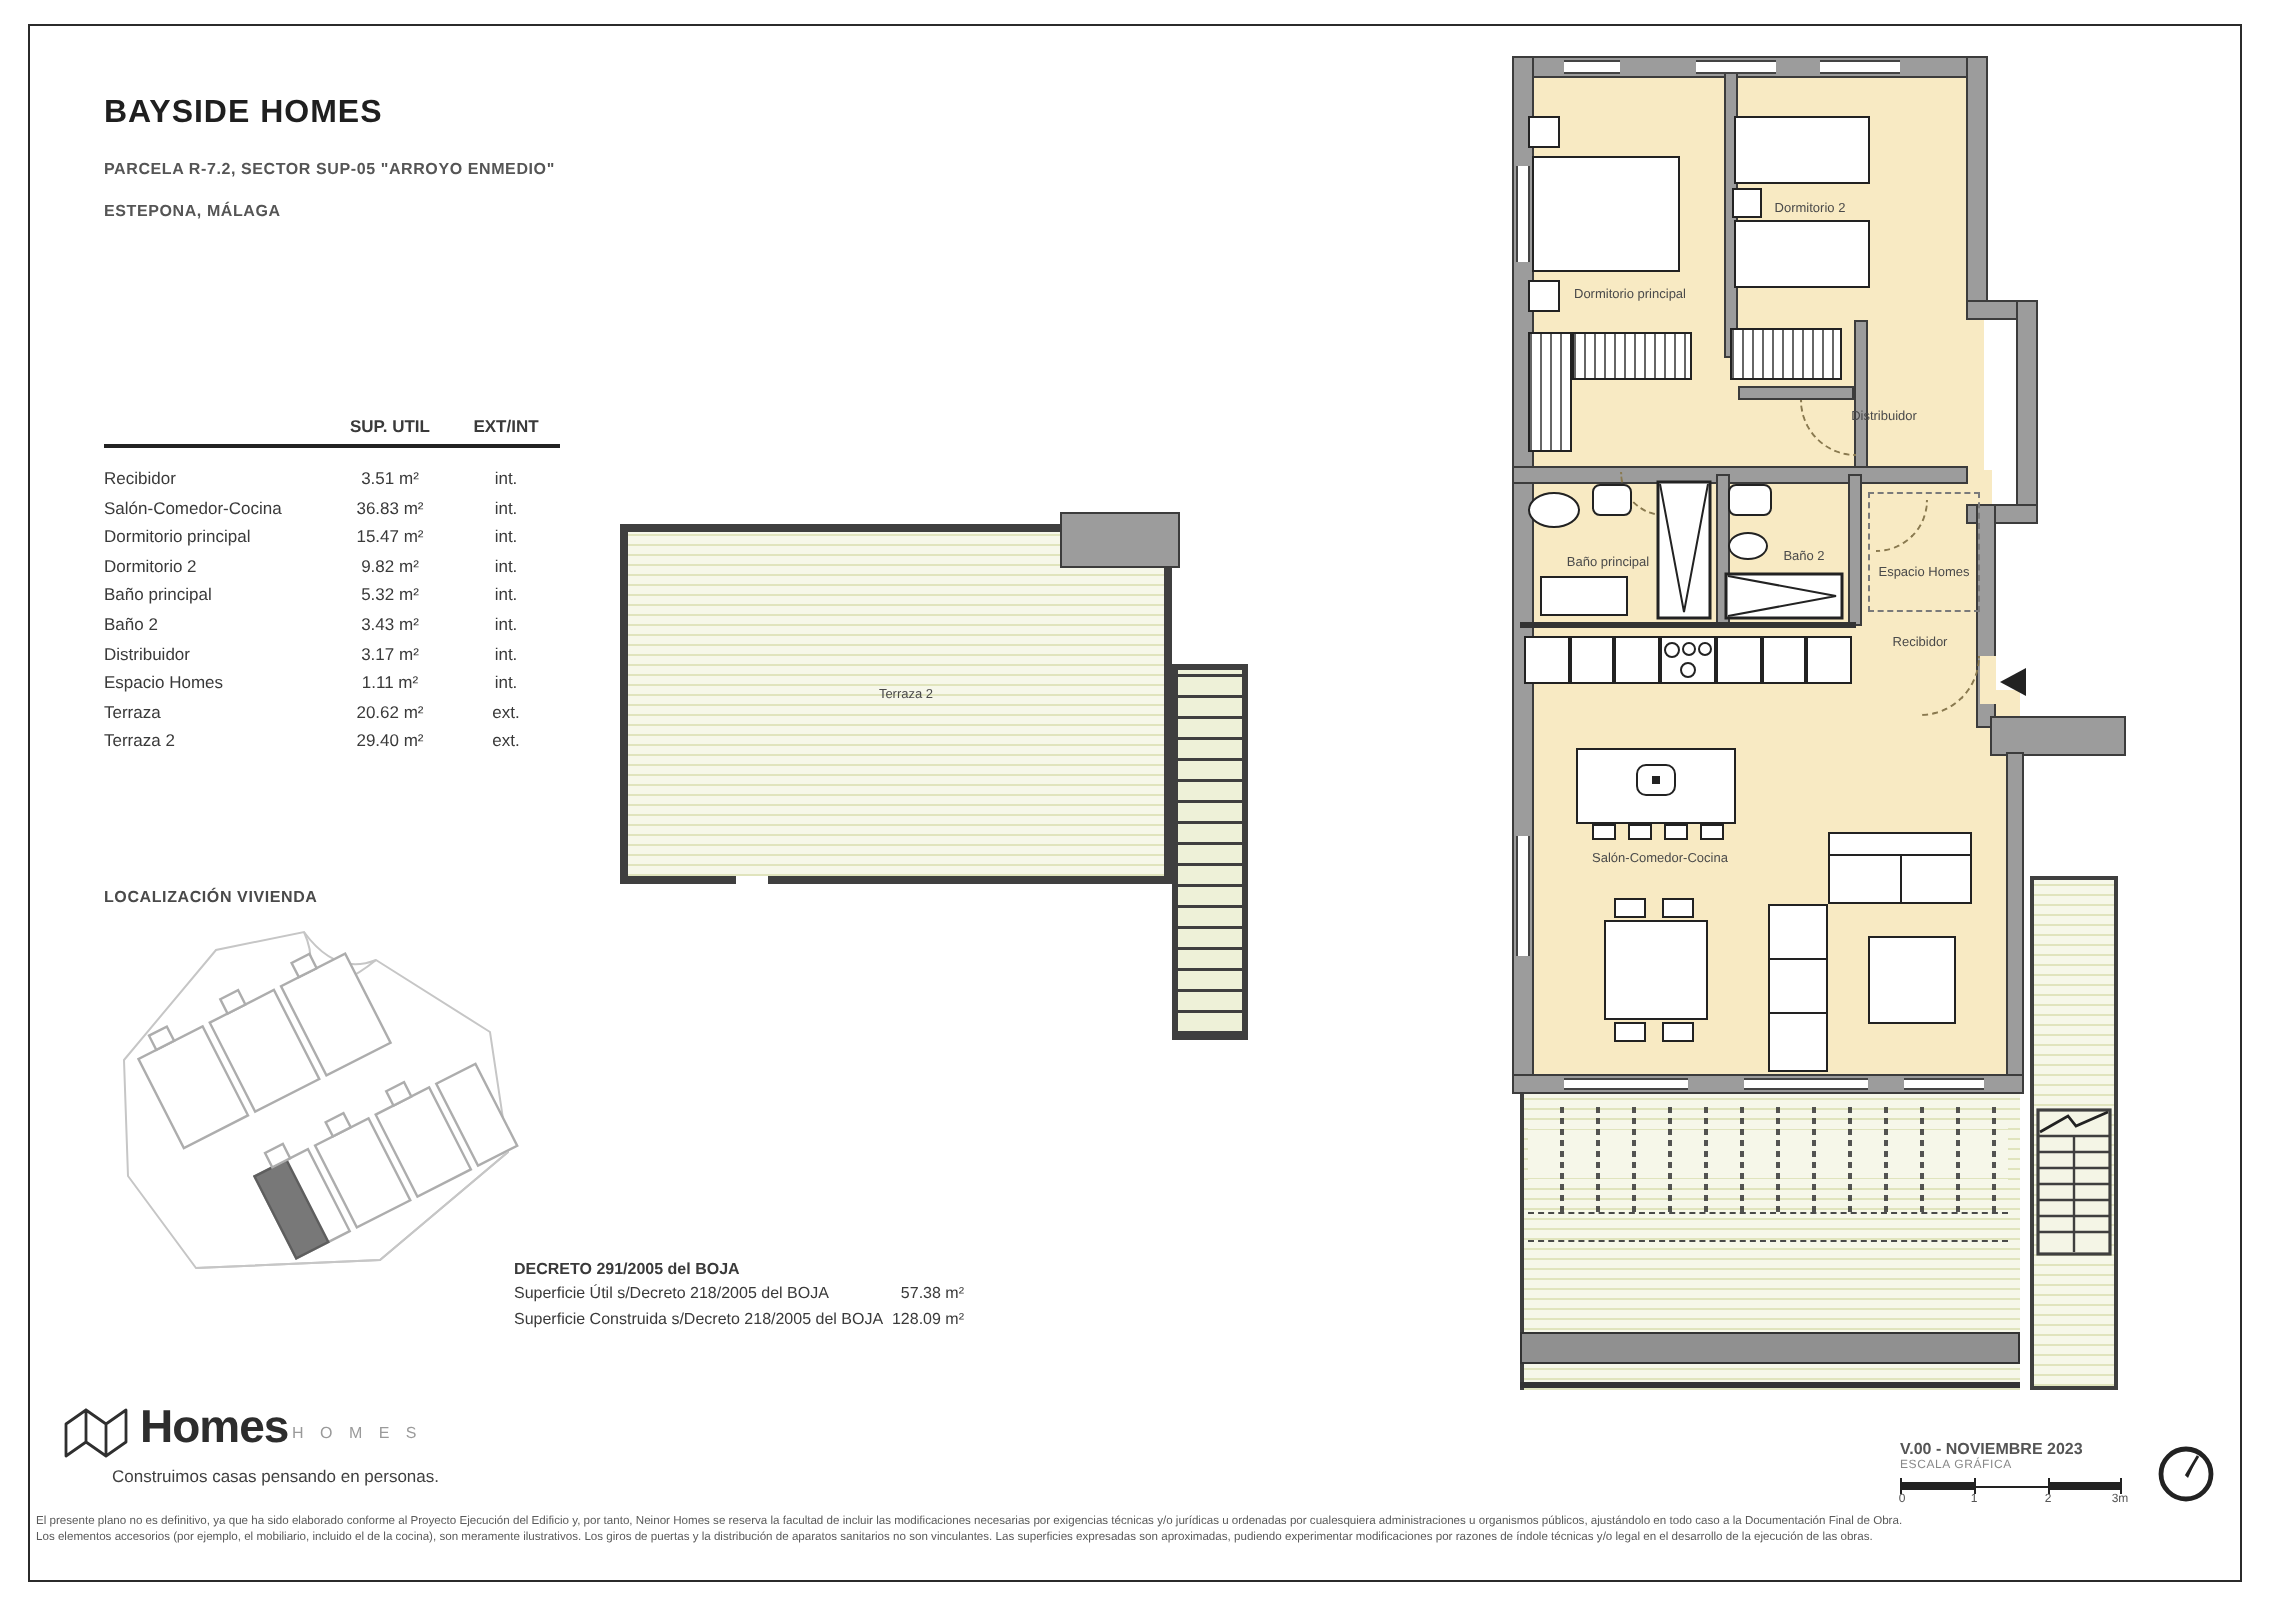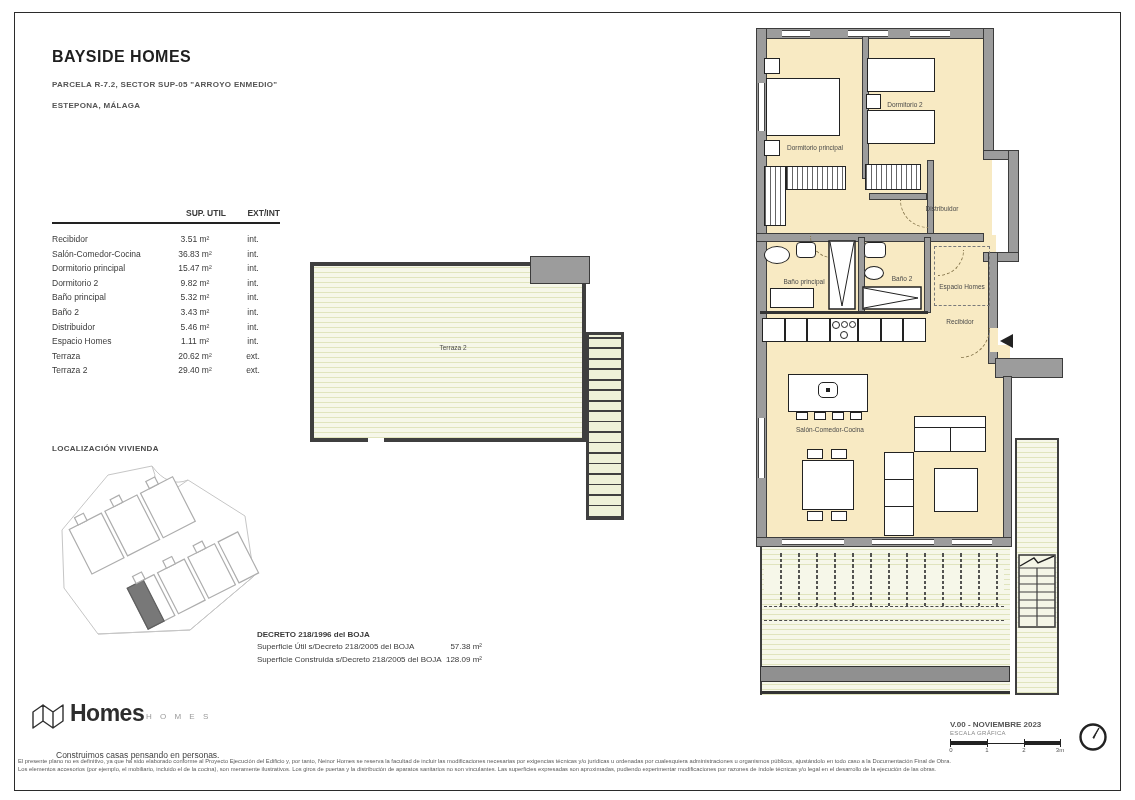--- a/index.html
+++ b/index.html
@@ -11,21 +11,21 @@
   
   .brand-title{left:52px;top:48px;font-size:16px;font-weight:bold;letter-spacing:.5px;color:#1f1f1f;}
   .sub{font-size:8px;font-weight:bold;color:#555;letter-spacing:.3px;}
   .sub1{left:52px;top:80px;}
   .sub2{left:52px;top:101px;}
   .unit-title{left:52px;top:146px;width:400px;font-size:15.5px;line-height:1.55;color:#2a2a2a;letter-spacing:.2px;}
 
   
   #areas{left:52px;top:208px;width:228px;font-size:8.5px;color:#3a3a3a;}
   #areas .hdr{display:grid;grid-template-columns:112px 62px 54px;font-weight:bold;padding-bottom:4px;}
-  #areas .hdr span{text-align:right;}
+  #areas .hdr span{text-align:center;}
   #areas .hdr .c1{text-align:left;}
   #areas .rule{height:2px;background:#222;margin-bottom:8px;}
   #areas .row{display:grid;grid-template-columns:112px 62px 54px;line-height:14.6px;}
   #areas .row span{text-align:center;}
   #areas .row .c1{text-align:left;}
 
   
   .loc-label{left:52px;top:444px;font-size:8px;font-weight:bold;color:#4a4a4a;letter-spacing:.3px;}
   #siteplan{left:40px;top:458px;}
 
@@ -33,21 +33,21 @@
   #totals{left:52px;top:638px;width:185px;font-size:8px;color:#3a3a3a;}
   #totals .trow{display:flex;justify-content:space-between;line-height:11.5px;}
   #decreto{left:257px;top:628px;width:225px;font-size:8px;color:#3a3a3a;}
   #decreto .dtitle{font-weight:bold;line-height:13px;}
   #decreto .trow{display:flex;justify-content:space-between;line-height:12.5px;}
 
   
   #logo-mark{left:30px;top:702px;}
   .neinor{left:70px;top:700px;font-size:23px;font-weight:bold;color:#2d2d2d;letter-spacing:-.5px;}
   .homes{left:146px;top:712px;font-size:8px;color:#9a9a9a;letter-spacing:3px;}
-  .tagline{left:56px;top:750px;font-size:8.5px;color:#3f3f3f;}
+  .tagline{left:56px;top:733px;font-size:8.5px;color:#3f3f3f;}
 
   
   .version{left:950px;top:720px;font-size:8px;font-weight:bold;color:#555;}
   .scale-label{left:950px;top:730px;font-size:6px;color:#888;letter-spacing:.3px;}
   #scalebar{left:950px;top:739px;width:114px;height:14px;}
   #scalebar .seg{position:absolute;top:2px;height:4px;background:#222;}
   #scalebar .thin{position:absolute;top:3.5px;height:1px;background:#222;}
   #scalebar .tick{position:absolute;top:0;width:1px;height:8px;background:#222;}
   #scalebar .lab{position:absolute;top:8px;font-size:6px;color:#555;transform:translateX(-50%);}
   #compass{left:1078px;top:722px;}
@@ -113,21 +113,21 @@
         <span>5.32 m²</span>
         <span>int.</span>
       </div>
     <div class="row">
         <span class="c1">Baño 2</span>
         <span>3.43 m²</span>
         <span>int.</span>
       </div>
     <div class="row">
         <span class="c1">Distribuidor</span>
-        <span>5.46 m²</span>
+        <span>3.17 m²</span>
         <span>int.</span>
       </div>
     <div class="row">
         <span class="c1">Espacio Homes</span>
         <span>1.11 m²</span>
         <span>int.</span>
       </div>
     <div class="row">
         <span class="c1">Terraza</span>
         <span>20.62 m²</span>
@@ -159,21 +159,21 @@
       <rect x="194" y="106" width="22" height="46"></rect>
       <rect x="92" y="106" width="18" height="46" fill="#787878" stroke="#5e5e5e"></rect>
       <rect x="102" y="98" width="10" height="8"></rect>
       <rect x="136" y="98" width="10" height="8"></rect>
       <rect x="170" y="98" width="10" height="8"></rect>
     </g>
     <path d="M58,176 L150,172 L214,118" fill="none" stroke="#c6c6c6" stroke-width="1"></path>
   </svg>
 
   <div class="abs" id="decreto">
-    <div class="dtitle">DECRETO 218/1996 del BOJA</div>
+    <div class="dtitle">DECRETO 291/2005 del BOJA</div>
     <div class="trow">
         <span>Superficie Útil s/Decreto 218/2005 del BOJA</span>
         <span>57.38 m²</span>
       </div>
     <div class="trow">
         <span>Superficie Construida s/Decreto 218/2005 del BOJA</span>
         <span>128.09 m²</span>
       </div>
   </div>
 

